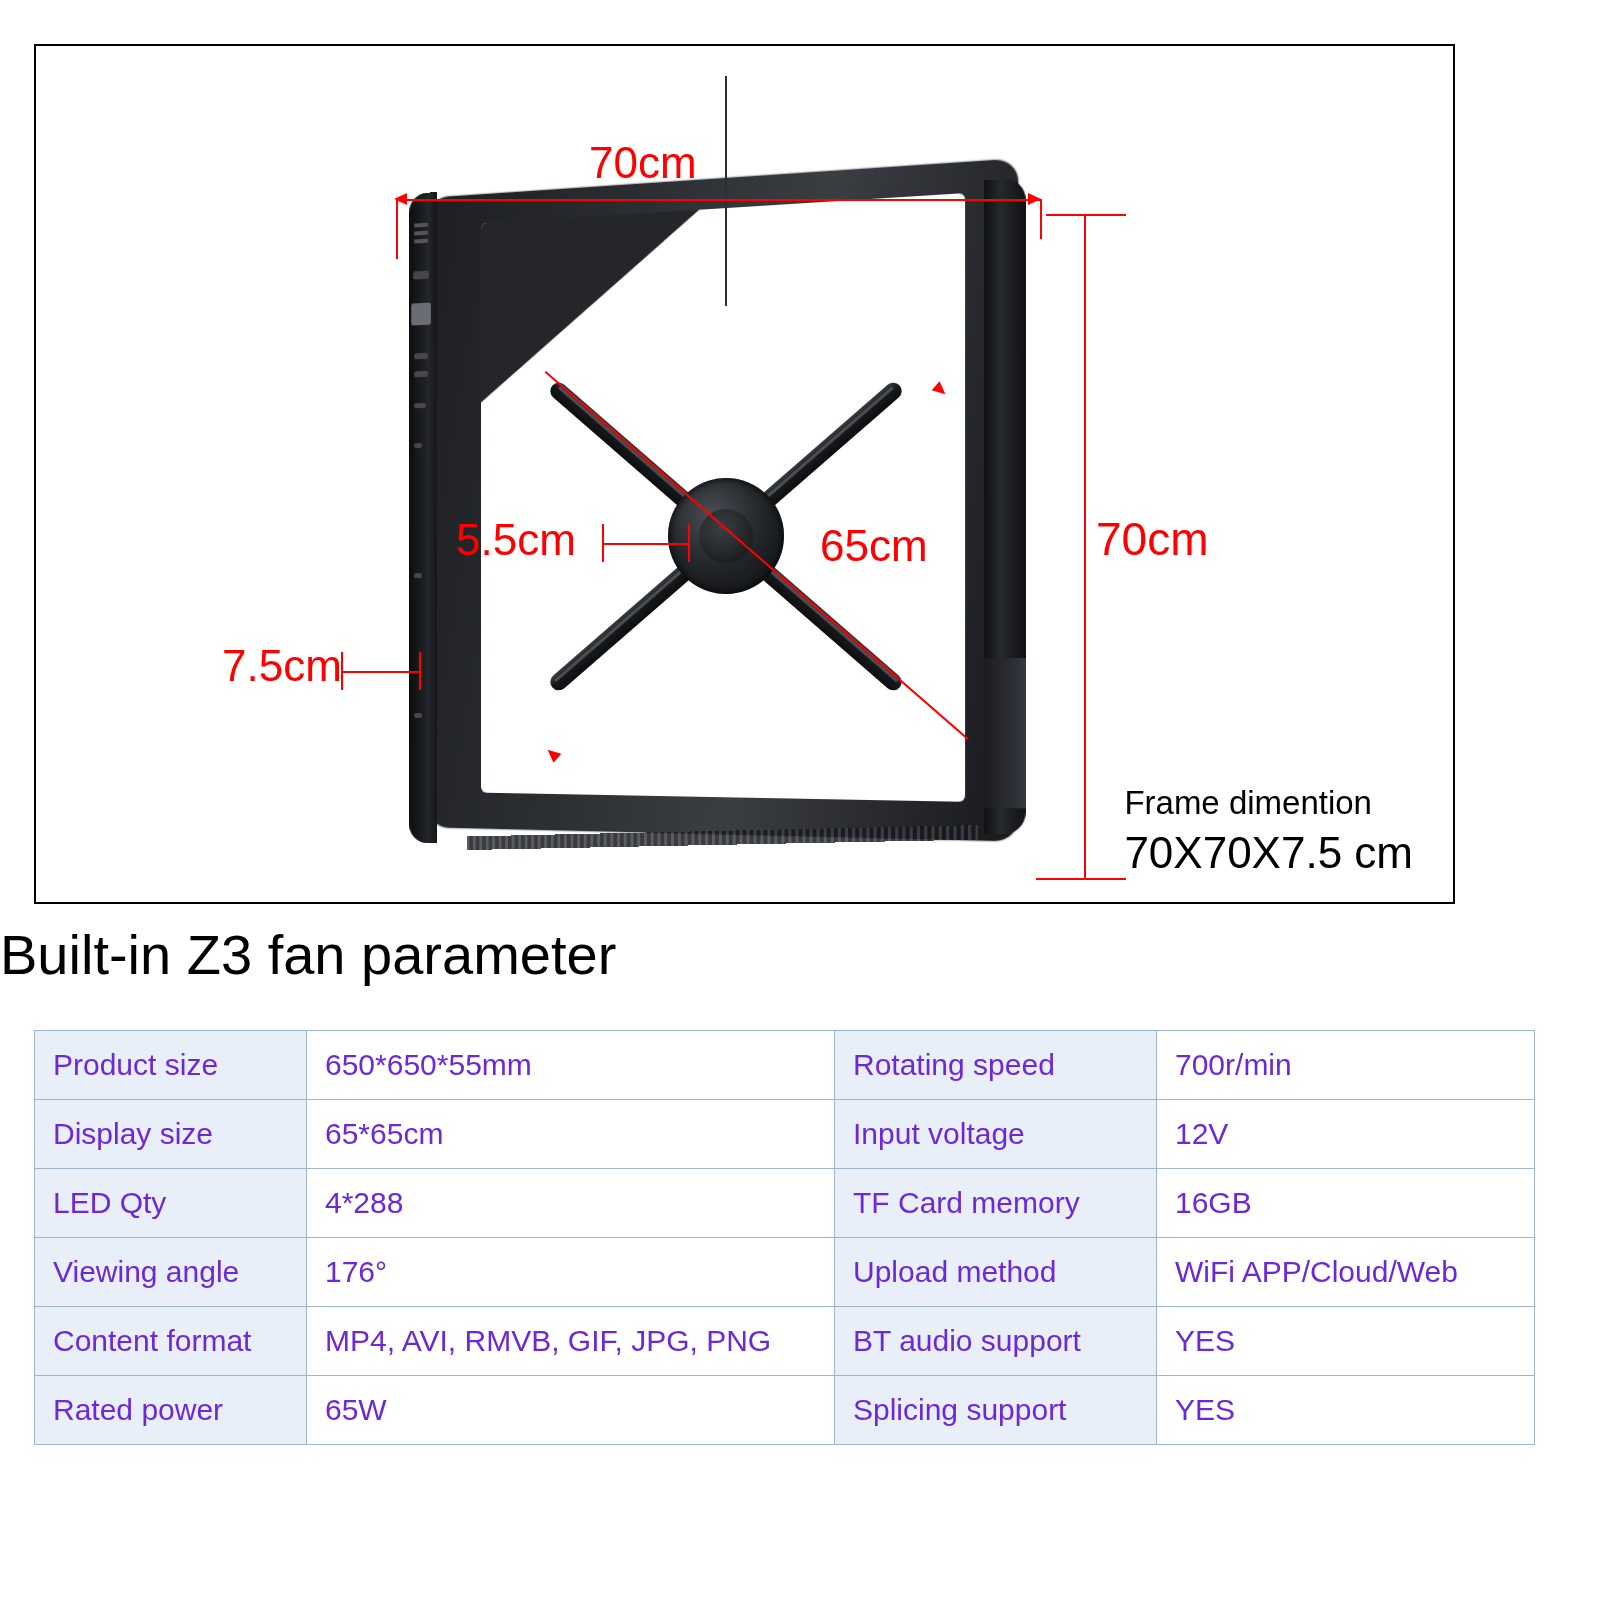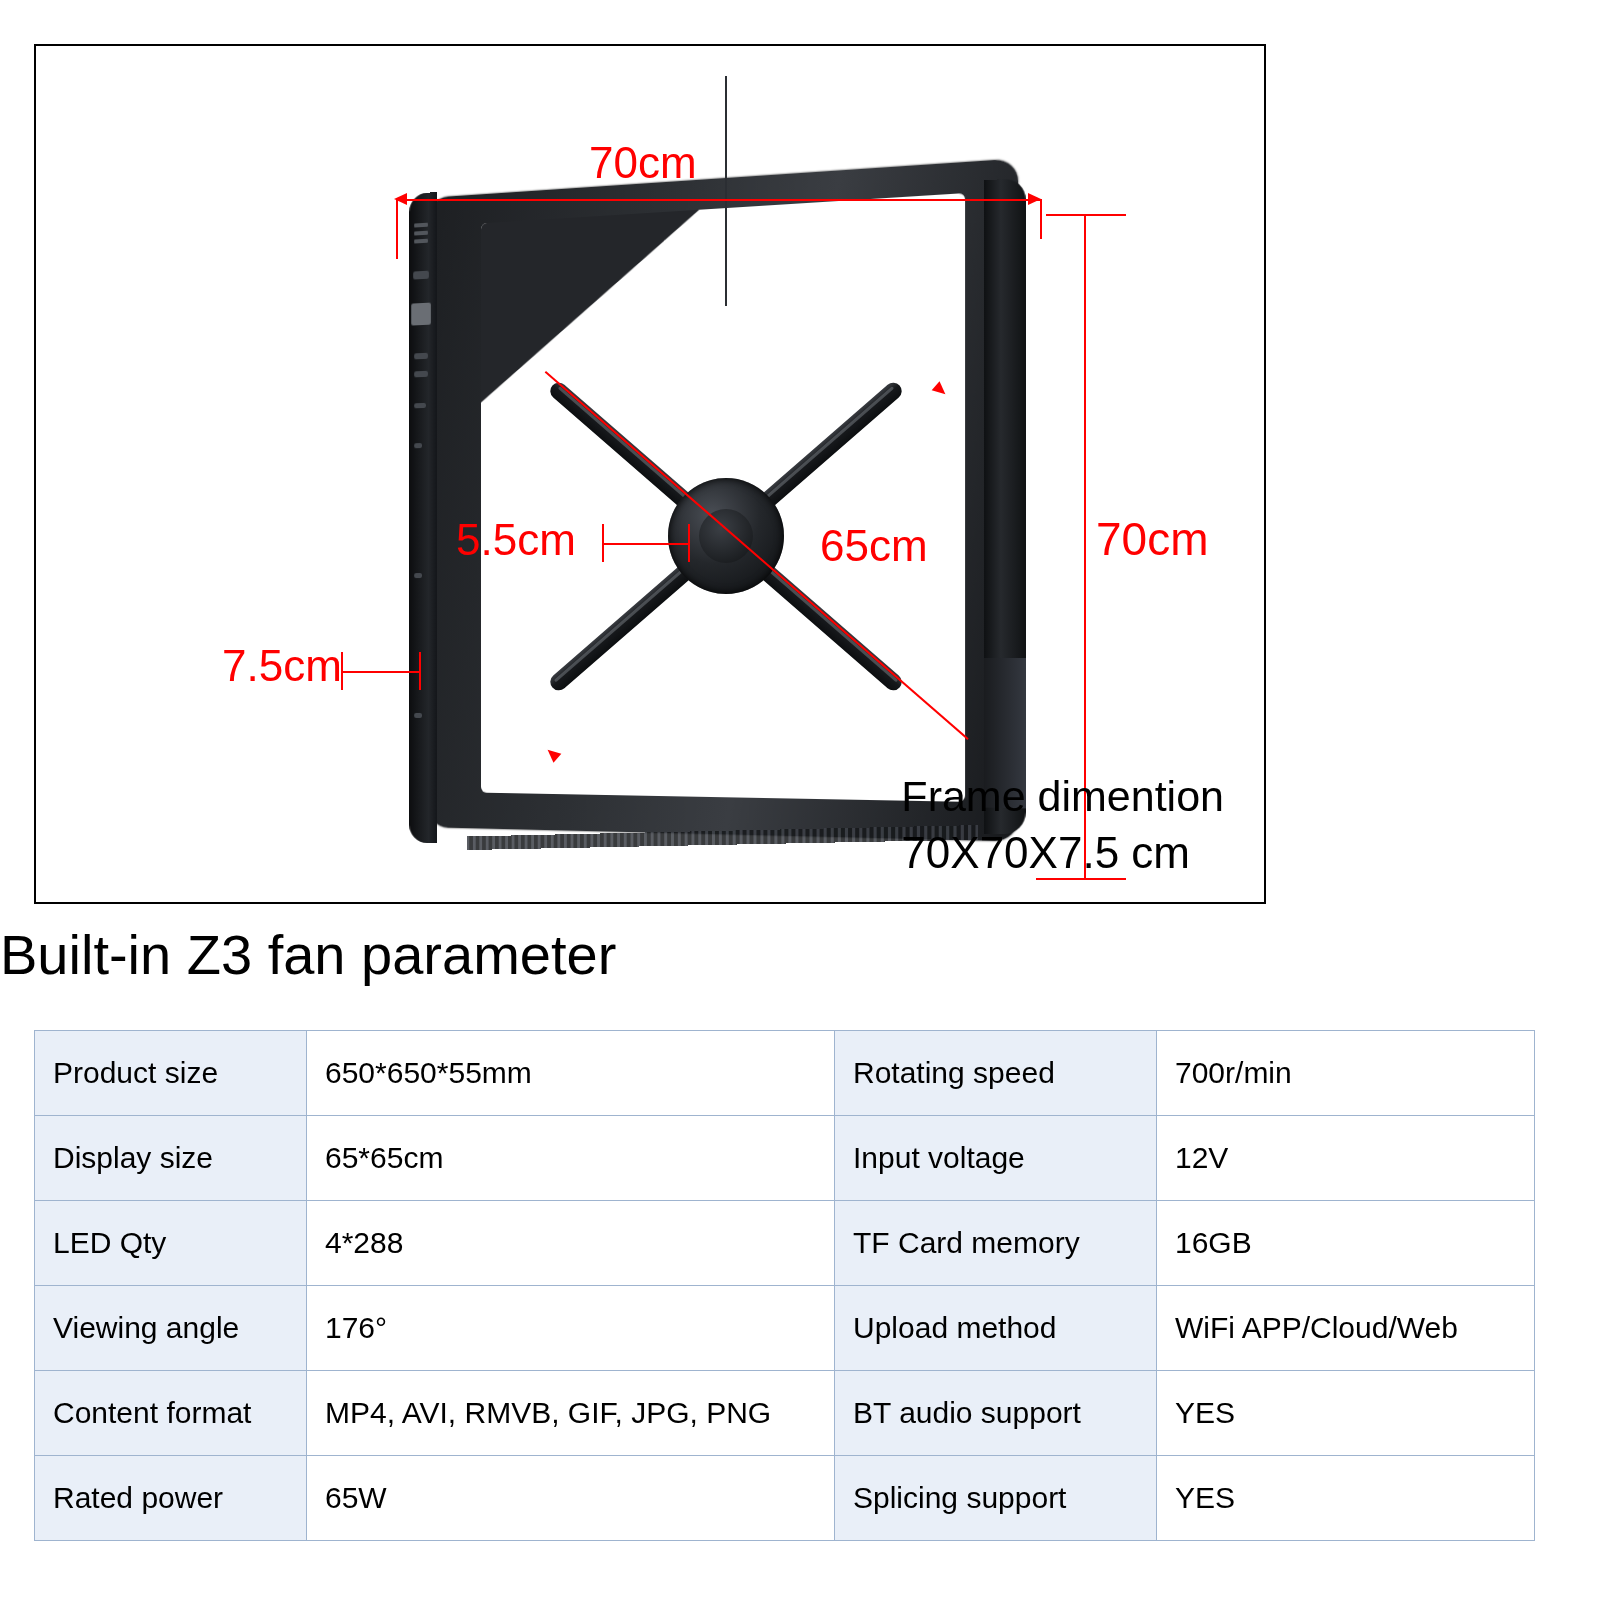--- a/index.html
+++ b/index.html
@@ -14,21 +14,21 @@
     color: #000000;
     position: relative;
     overflow: hidden;
   }
 
   
   .diagram-panel {
     position: absolute;
     left: 34px;
     top: 44px;
-    width: 1232px;
+    width: 1421px;
     height: 860px;
     border: 2px solid #000000;
     box-sizing: border-box;
     background: #ffffff;
   }
 
   .diagram-inner {
     position: absolute;
     inset: 0;
   }
@@ -237,21 +237,21 @@
   }
 
   
   .frame-caption {
     position: absolute;
     right: 40px;
     bottom: 22px;
     text-align: left;
   }
   .frame-caption .cap-small {
-    font-size: 43px;
+    font-size: 33px;
     line-height: 1.3;
     color: #000;
   }
   .frame-caption .cap-big {
     font-size: 44px;
     line-height: 1.25;
     color: #000;
   }
 
   
@@ -270,22 +270,22 @@
     left: 34px;
     top: 1030px;
     width: 1500px;
     border-collapse: collapse;
     table-layout: fixed;
   }
   .spec-table td {
     border: 1px solid #9fb4cf;
     height: 68px;
     font-size: 30px;
-    padding: 8px 18px;
-    color: #000000;
+    padding: 0 18px;
+    color: #6d28d9;
     vertical-align: middle;
   }
   .spec-table td.key {
     background: #e9eff8;
   }
   .spec-table td.val {
     background: #ffffff;
   }
   .col-k1 { width: 272px; }
   .col-v1 { width: 528px; }

